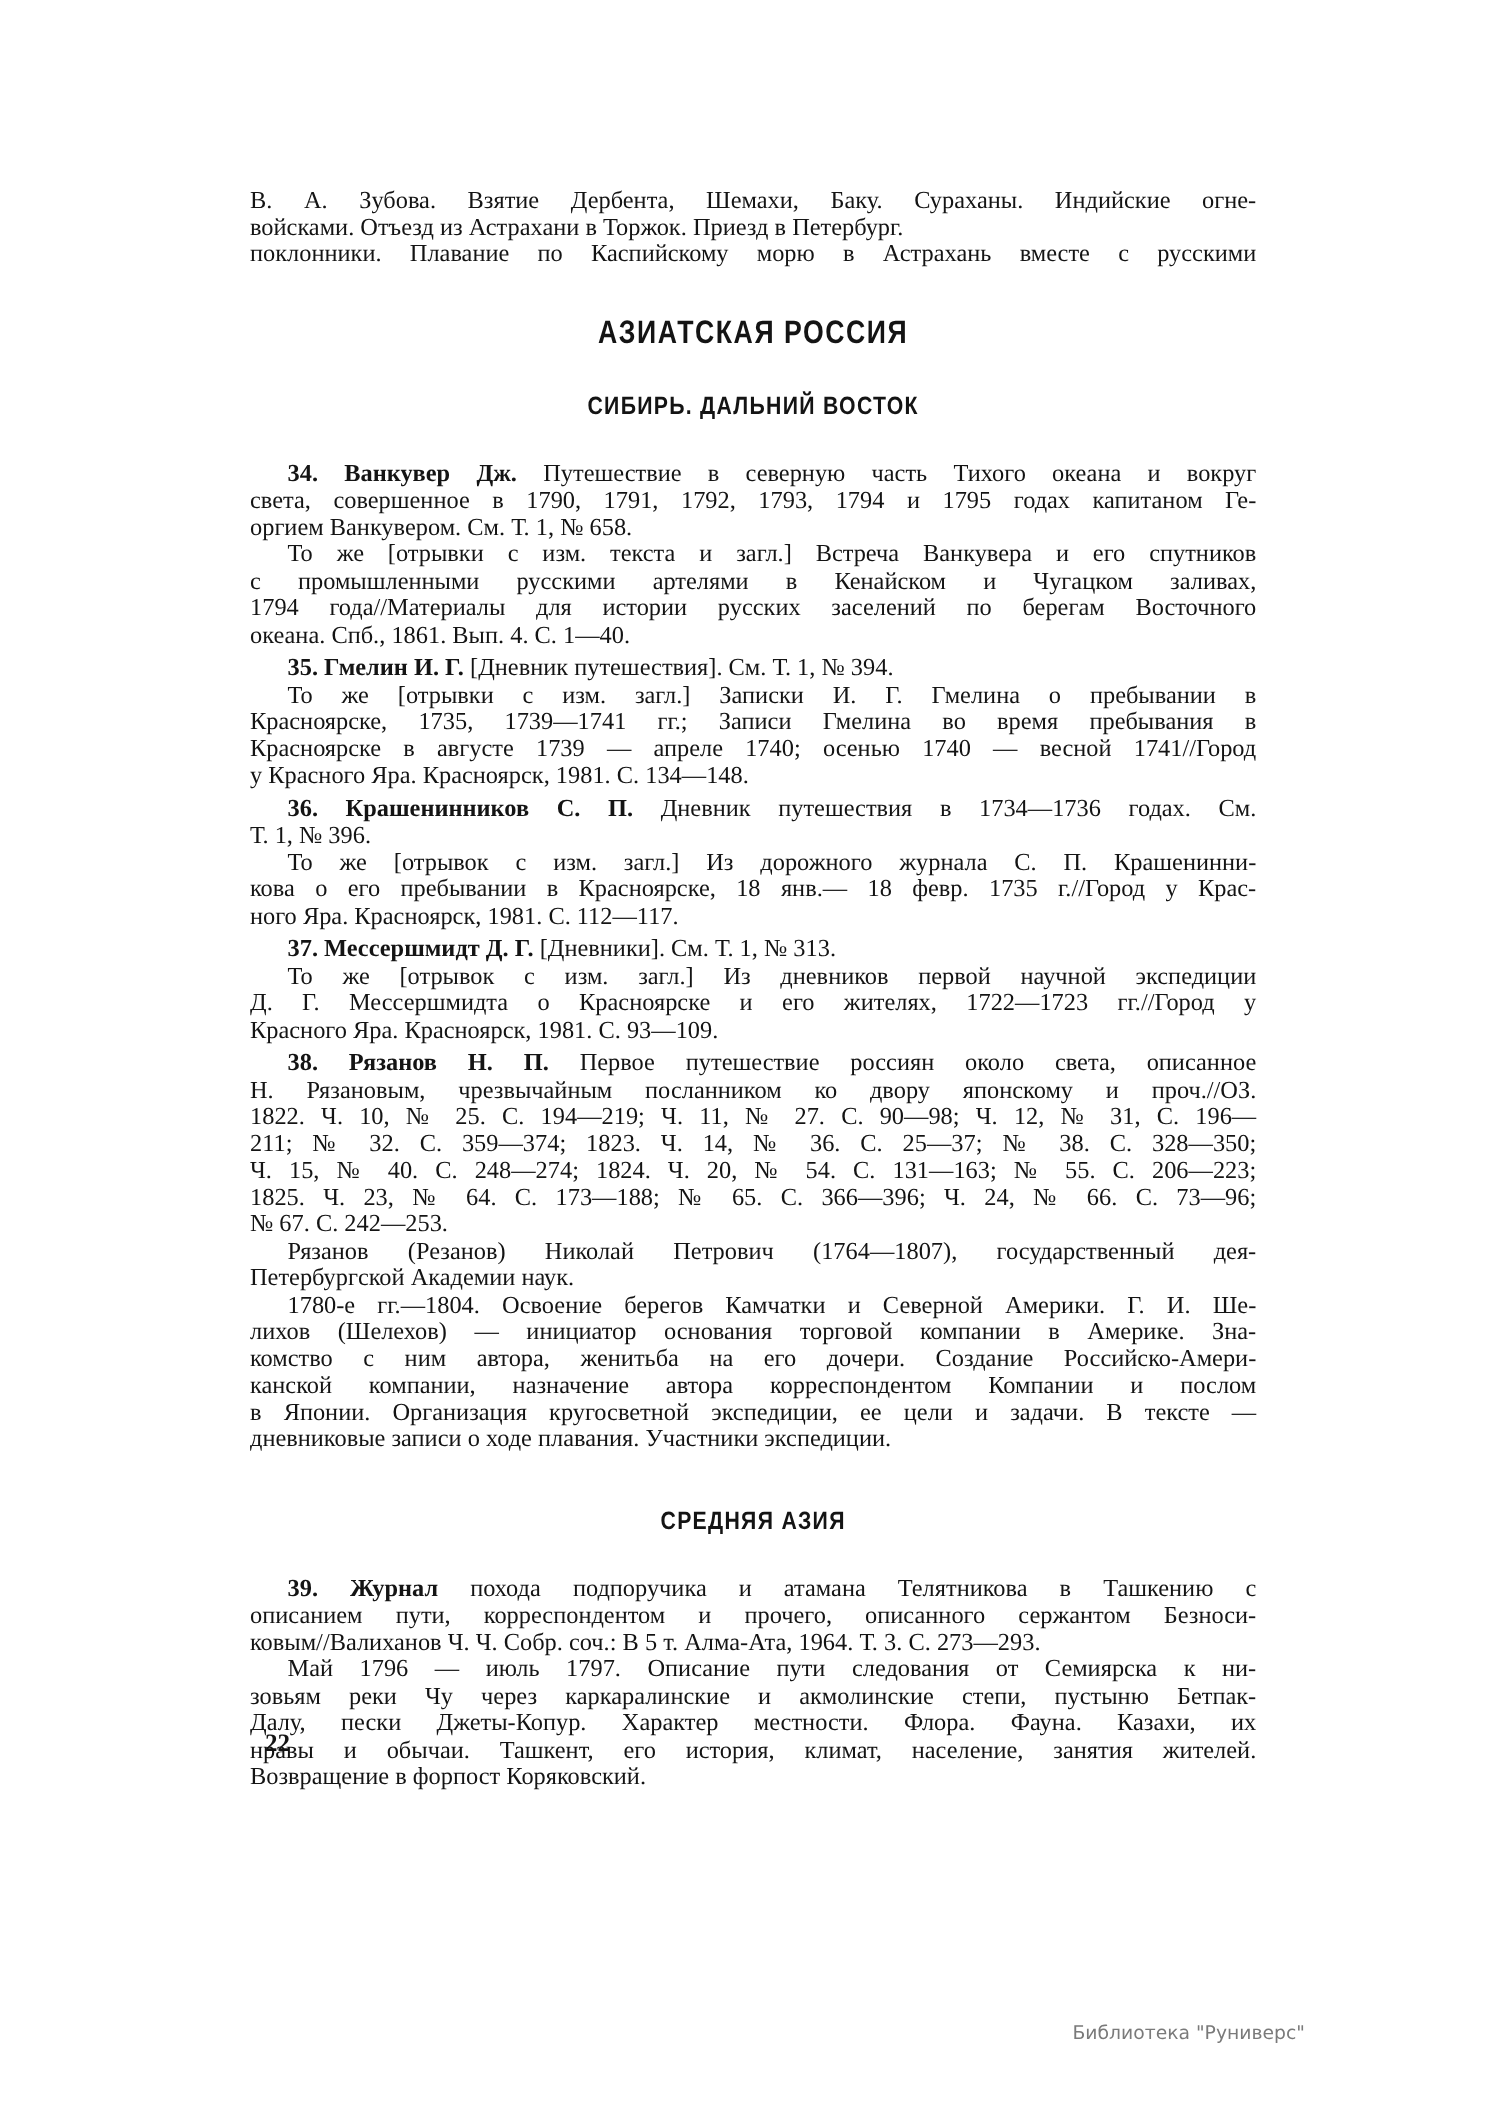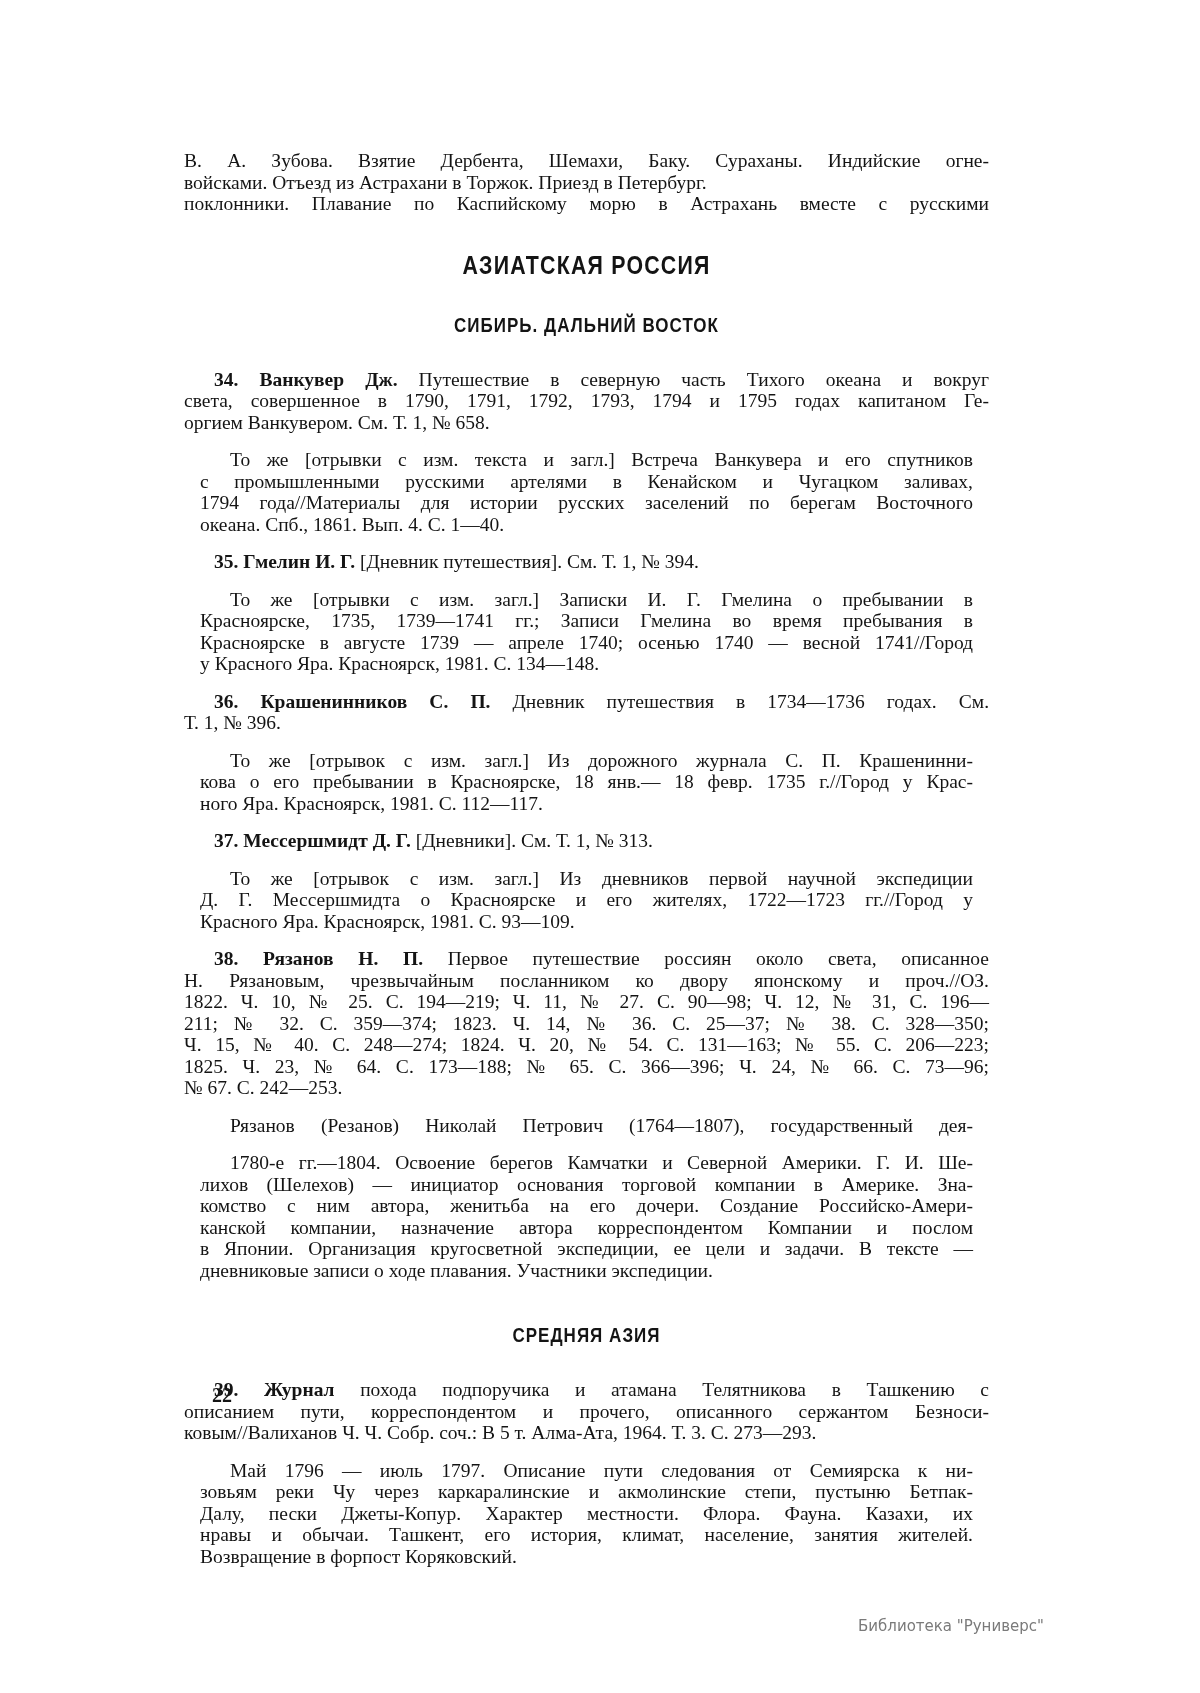--- a/index.html
+++ b/index.html
@@ -1,21 +1,21 @@
 <!DOCTYPE html>
 <html><head>
 <meta charset="utf-8">
 <style>
   html, body { margin: 0; padding: 0; background: #ffffff; }
   body { width: 1200px; height: 1693px; position: relative; overflow: hidden; color: #141414; }
-  .page { position: absolute; left: 184px; top: 150px; width: 805px; font-family: "Liberation Serif", serif; font-size: 19.5px; line-height: 21.5px; }
+  .page { position: absolute; left: 200px; top: 150px; width: 805px; font-family: "Liberation Serif", serif; font-size: 19.5px; line-height: 21.5px; }
   .line { display: block; white-space: nowrap; text-align: justify; text-align-last: justify; height: 21.5px; }
   .line.last { text-align-last: left; }
   .indent { padding-left: 30px; }
-  .para { margin: 16px; }
+  .para { margin: 0; }
   .entry { margin-top: 5px; }
   .heading-main { text-align: center; font-family: "Liberation Sans Narrow", "Liberation Sans", sans-serif; font-weight: bold; font-size: 26px; letter-spacing: 1.5px; margin: 40px 0 0 0; height: 30px; transform: scaleX(0.82); }
   .heading-sub { text-align: center; font-family: "Liberation Sans", sans-serif; font-weight: bold; font-size: 20px; letter-spacing: 1.2px; margin: 30px 0 0 0; height: 24px; transform: scaleX(0.85); }
   .gap-after-sub { height: 30px; }
   b { font-weight: bold; }
   .page-number { position: absolute; left: 212px; top: 1384px; font-family: "Liberation Serif", serif; font-weight: bold; font-size: 20px; }
   .watermark { position: absolute; left: 858px; top: 1617px; font-family: "DejaVu Sans", sans-serif; font-size: 15px; color: #7a7a7a; }
 </style>
 </head>
 <body>
@@ -72,20 +72,21 @@
       <div class="entry">
         <span class="line indent"><b>38.</b> <b>Рязанов Н. П.</b> <span>Первое путешествие россиян около света, описанное</span></span>
         <span class="line">Н. Рязановым, чрезвычайным посланником ко двору японскому и проч.//ОЗ.</span>
         <span class="line">1822. Ч. 10, № 25. С. 194—219; Ч. 11, № 27. С. 90—98; Ч. 12, № 31, С. 196—</span>
         <span class="line">211; № 32. С. 359—374; 1823. Ч. 14, № 36. С. 25—37; № 38. С. 328—350;</span>
         <span class="line">Ч. 15, № 40. С. 248—274; 1824. Ч. 20, № 54. С. 131—163; № 55. С. 206—223;</span>
         <span class="line">1825. Ч. 23, № 64. С. 173—188; № 65. С. 366—396; Ч. 24, № 66. С. 73—96;</span>
         <span class="line last">№ 67. С. 242—253.</span>
         <div class="para">
           <span class="line indent">Рязанов (Резанов) Николай Петрович (1764—1807), государственный дея-</span>
+          <span class="line last">Петербургской Академии наук.</span>
         </div>
         <div class="para">
           <span class="line indent">1780-е гг.—1804. Освоение берегов Камчатки и Северной Америки. Г. И. Ше-</span>
           <span class="line">лихов (Шелехов) — инициатор основания торговой компании в Америке. Зна-</span>
           <span class="line">комство с ним автора, женитьба на его дочери. Создание Российско-Амери-</span>
           <span class="line">канской компании, назначение автора корреспондентом Компании и послом</span>
           <span class="line">в Японии. Организация кругосветной экспедиции, ее цели и задачи. В тексте —</span>
           <span class="line last">дневниковые записи о ходе плавания. Участники экспедиции.</span>
         </div>
       </div>

